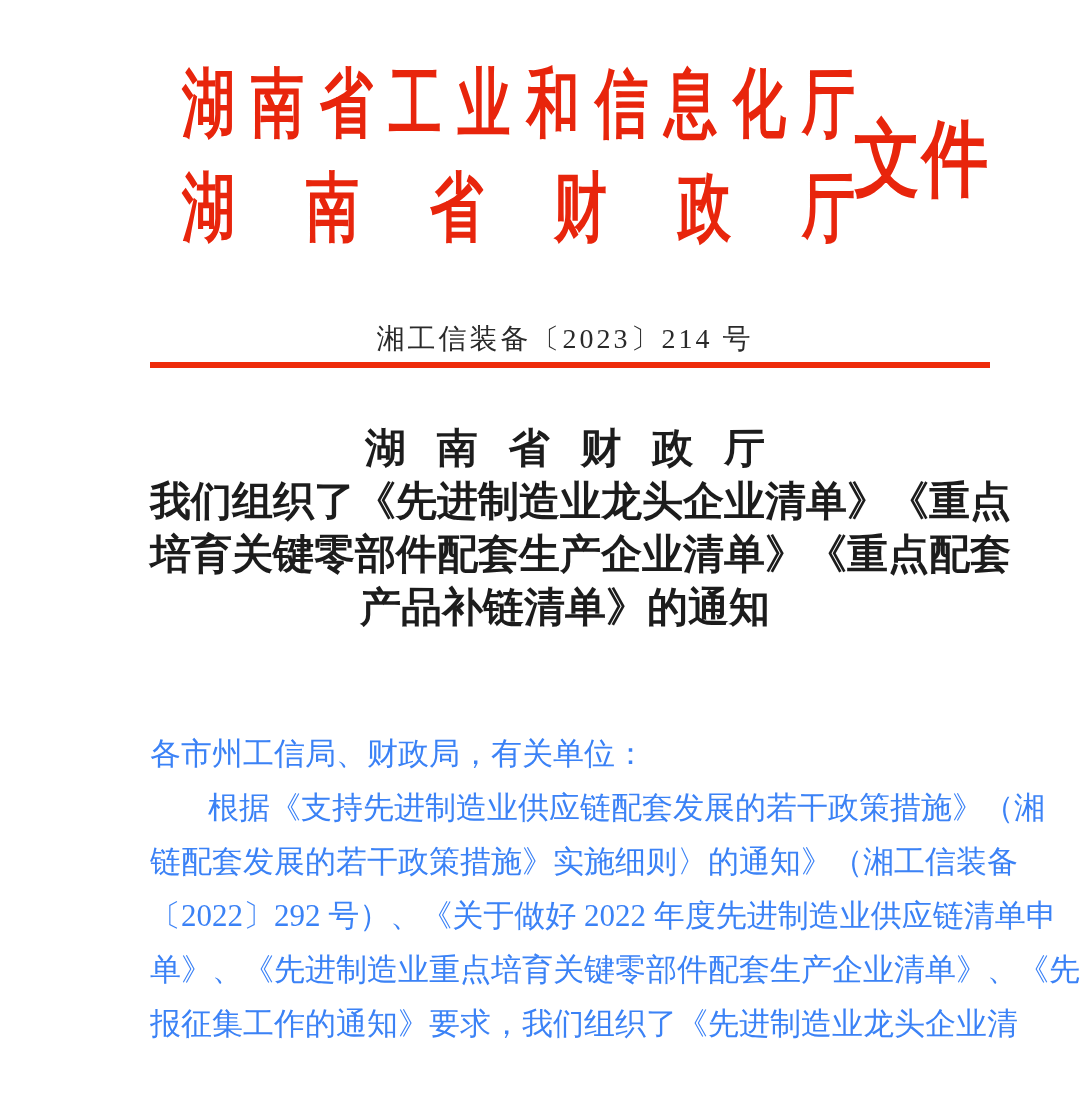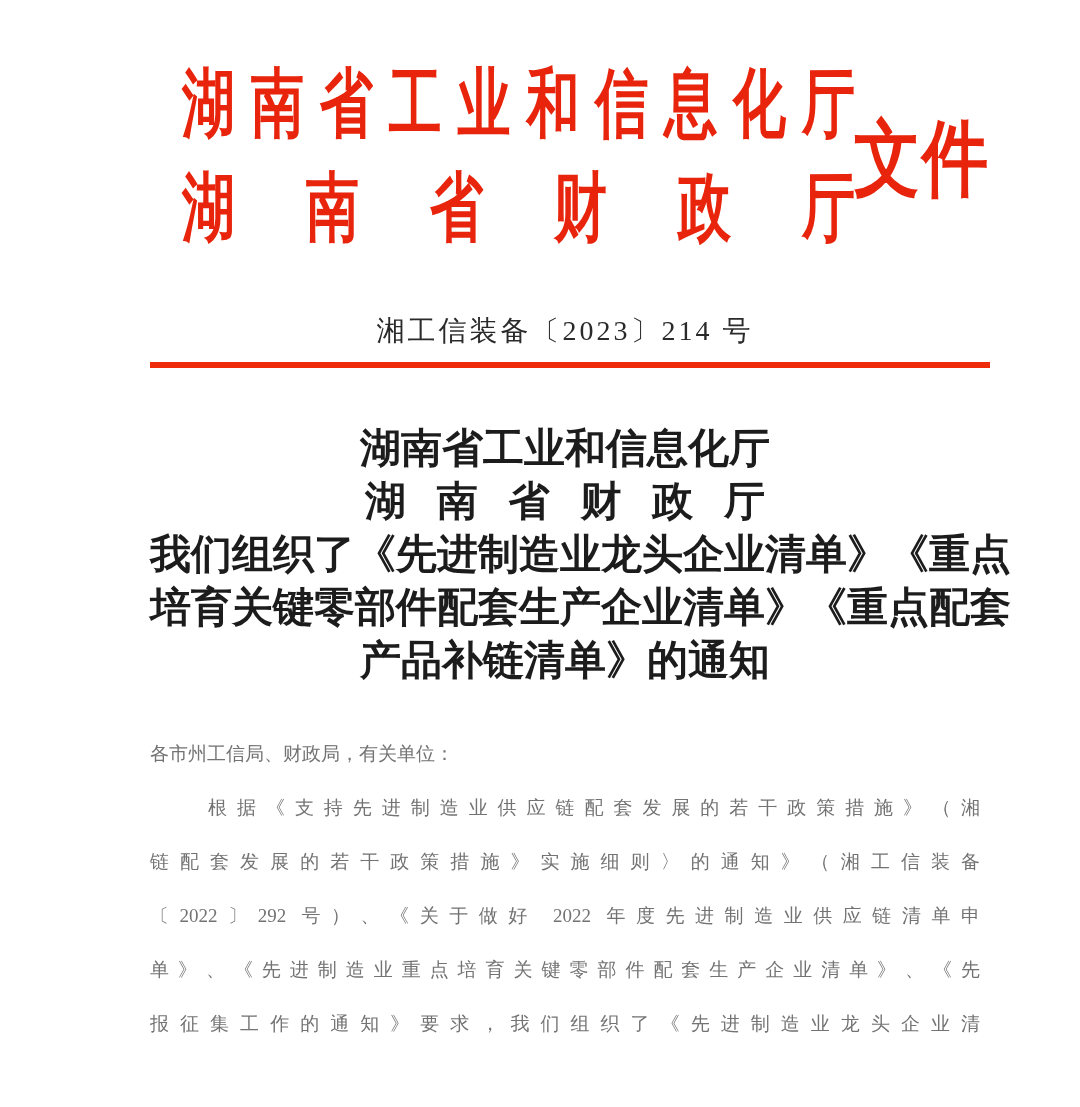--- a/index.html
+++ b/index.html
@@ -46,21 +46,21 @@
     letter-spacing: 2px;
     transform: scaleY(1.26);
     transform-origin: top left;
     white-space: nowrap;
   }
 
   
   .docnum {
     position: absolute;
     left: 150px;
-    top: 312px;
+    top: 320px;
     width: 830px;
     text-align: center;
     font-size: 28px;
     letter-spacing: 3px;
     color: #2a2a2a;
   }
   .red-rule {
     position: absolute;
     left: 150px;
     top: 362px;
@@ -92,23 +92,23 @@
     height: 53px;
     margin: 0 auto;
   }
 
   
   .body-text {
     position: absolute;
     left: 150px;
     top: 727px;
     width: 830px;
-    font-size: 19px;
+    font-size: 31px;
     line-height: 54px;
-    color: #737373;
+    color: #3b82f6;
   }
   .para-line {
     text-align: justify;
     text-align-last: justify;
     white-space: nowrap;
   }
   .indent { text-indent: 58px; }
 </style>
 </head>
 <body>
@@ -137,21 +137,20 @@
         <span>厅</span>
       </div>
   </div>
   <div class="hdr-doctype">文件</div>
 
   <div class="docnum">湘工信装备〔2023〕214 号</div>
 
   <div class="red-rule"></div>
 
   <div class="title">
-    <div class="title-line">湖南省工业和信息化厅</div>
     <div class="title-line title-line2">
         <span>湖</span>
         <span>南</span>
         <span>省</span>
         <span>财</span>
         <span>政</span>
         <span>厅</span>
       </div>
     <div class="title-line">我们组织了《先进制造业龙头企业清单》《重点</div>
     <div class="title-line">培育关键零部件配套生产企业清单》《重点配套</div>

